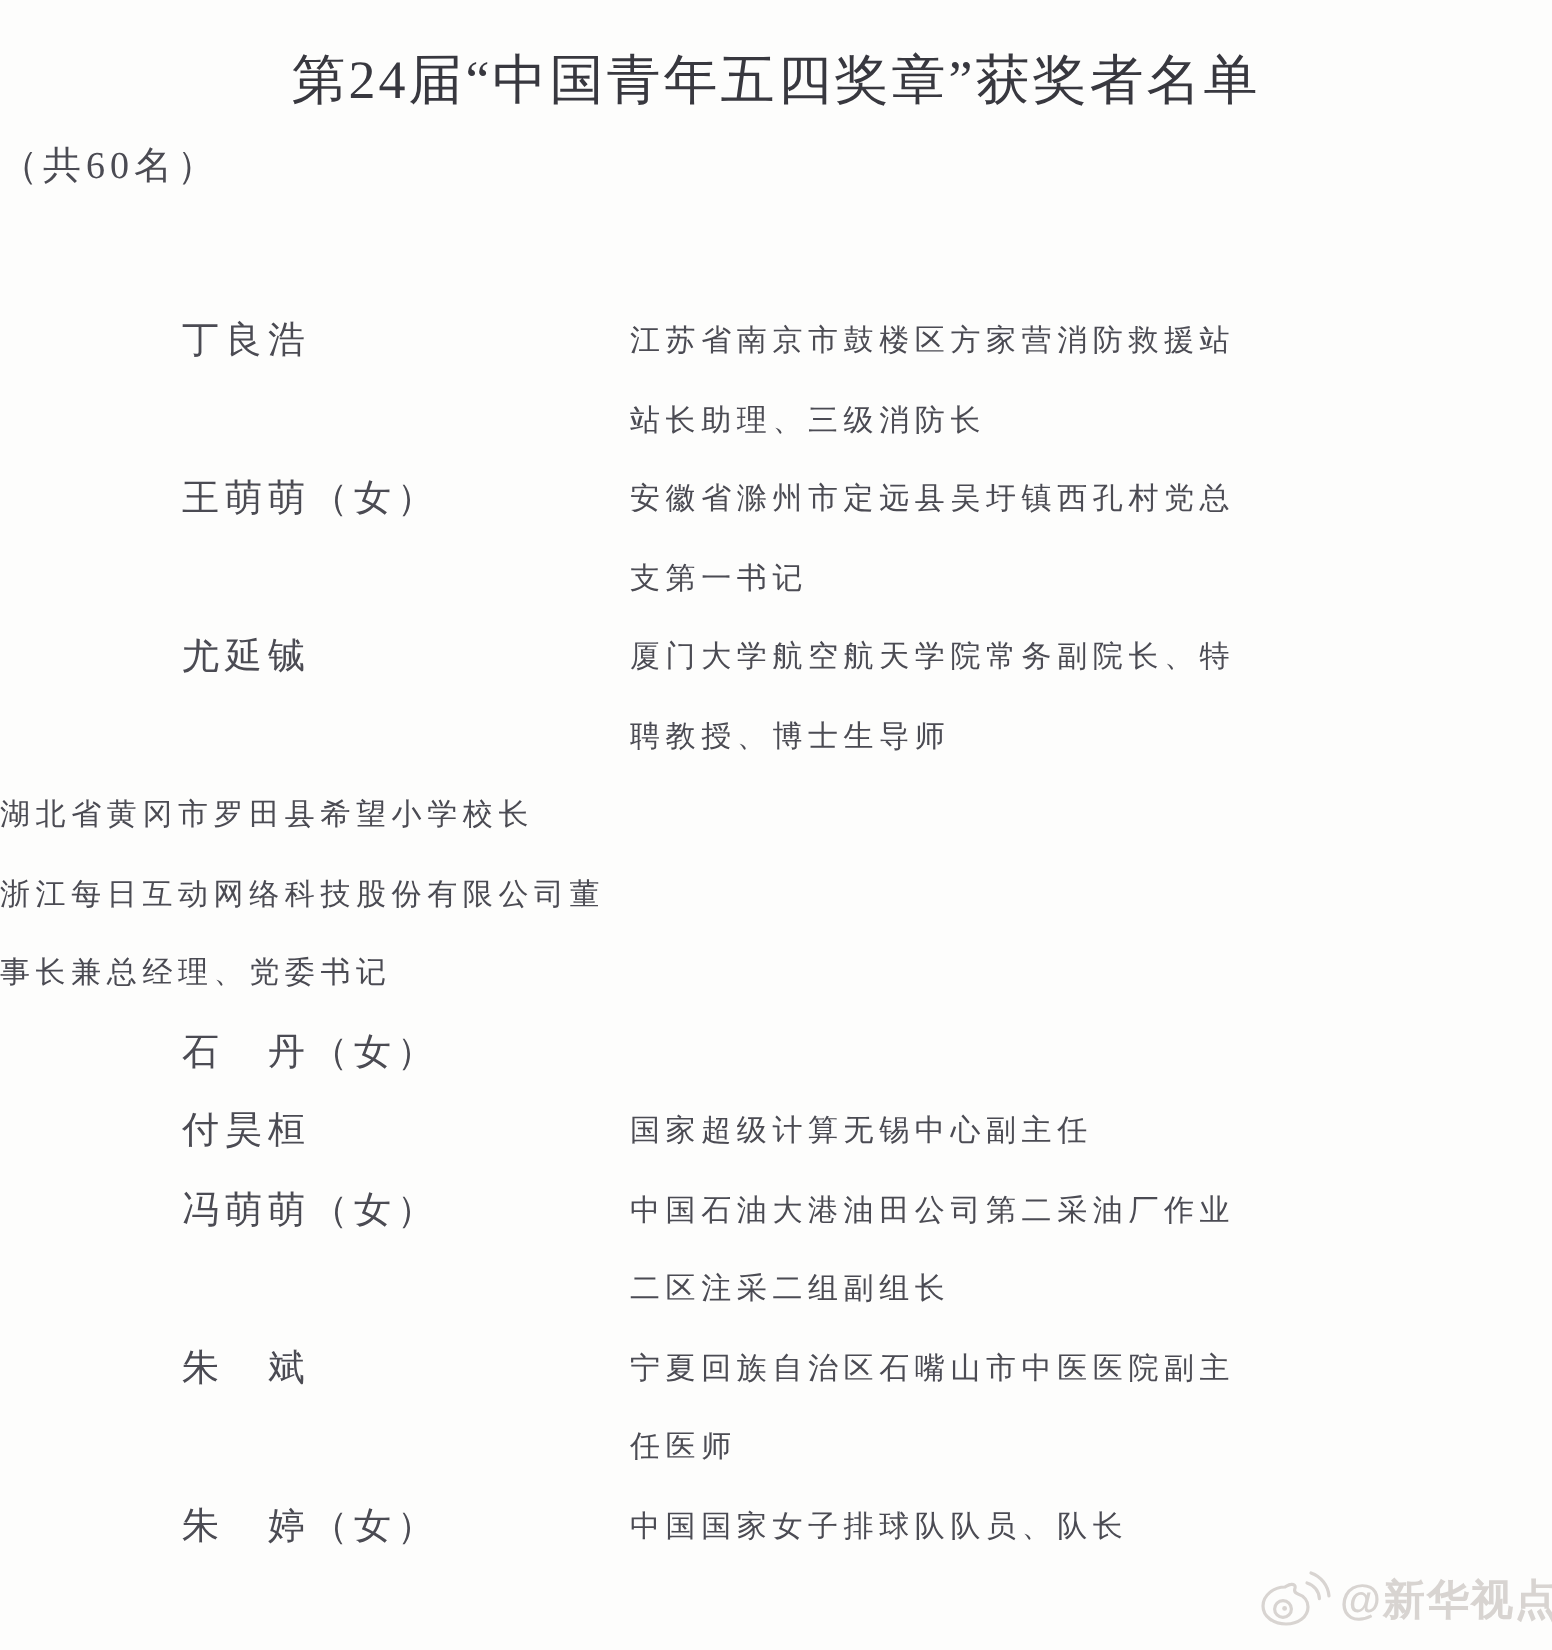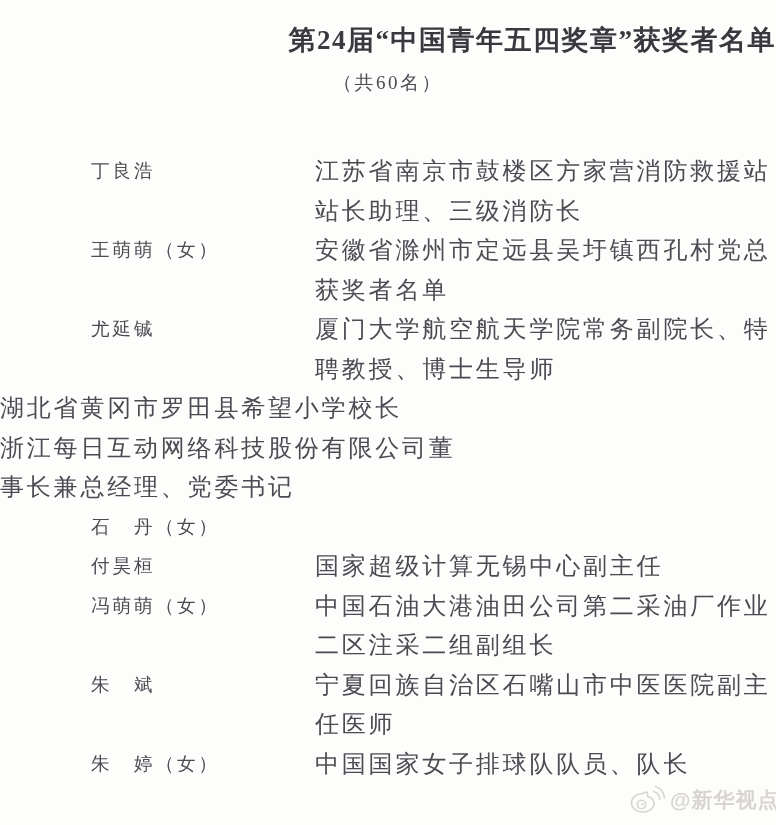--- a/index.html
+++ b/index.html
@@ -17,30 +17,29 @@
   }
   .page{
     position:relative;
     width:776px;height:825px;
     background:var(--bg);
   }
   .doc-title{
     position:absolute;
     top:22px;left:0;right:0;
     margin:0;
-    text-align:right;
+    text-align:center;
     font-size:27px;
-    font-weight:bold;
+    font-weight:normal;
     letter-spacing:1.5px;
     color:var(--title-color);
   }
   .doc-subtitle{
     position:absolute;
     top:70px;left:0;right:0;
-    text-align:center;
     font-size:19px;
     letter-spacing:2.5px;
     color:var(--body-color);
   }
   .winners-list{
     position:absolute;
     top:152px;left:0;right:0;
   }
   .entry{
     display:flex;
@@ -54,21 +53,21 @@
     letter-spacing:3px;
     line-height:39.5px;
     color:var(--body-color);
     white-space:nowrap;
   }
   .entry .desc{
     flex:0 0 auto;
     width:400px;
   }
   .desc-line{
-    font-size:24px;
+    font-size:15px;
     letter-spacing:2.8px;
     line-height:39.5px;
     color:var(--body-color);
     white-space:nowrap;
   }
   .watermark{
     position:absolute;
     left:628px;
     top:783px;
     display:flex;
@@ -103,21 +102,21 @@
     <div class="desc">
           <div class="desc-line">江苏省南京市鼓楼区方家营消防救援站</div>
           <div class="desc-line">站长助理、三级消防长</div>
         </div>
   </div>
 
   <div class="entry">
     <div class="name">王萌萌（女）</div>
     <div class="desc">
           <div class="desc-line">安徽省滁州市定远县吴圩镇西孔村党总</div>
-          <div class="desc-line">获奖者名单</div>
+          <div class="desc-line">支第一书记</div>
         </div>
   </div>
 
   <div class="entry">
     <div class="name">尤延铖</div>
     <div class="desc">
           <div class="desc-line">厦门大学航空航天学院常务副院长、特</div>
           <div class="desc-line">聘教授、博士生导师</div>
         </div>
   </div>

